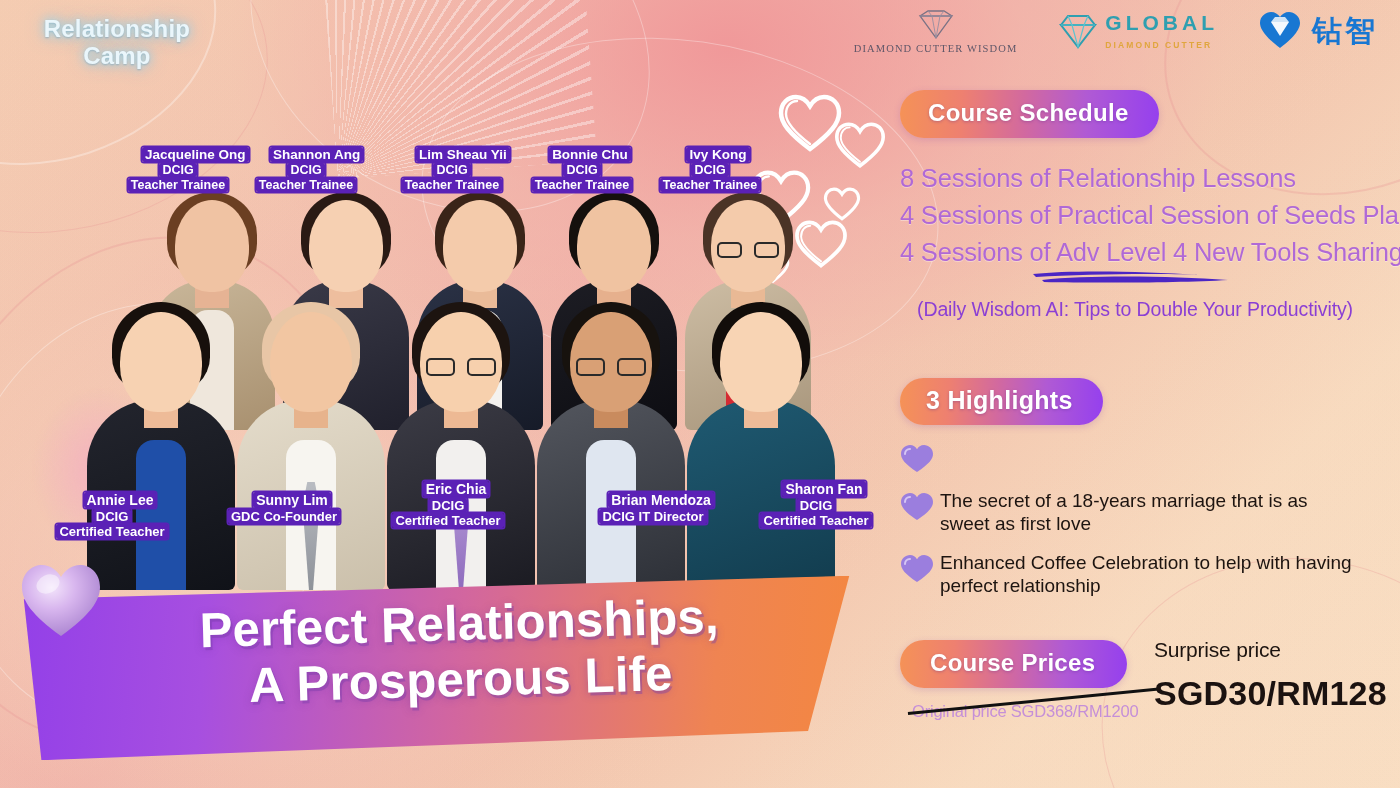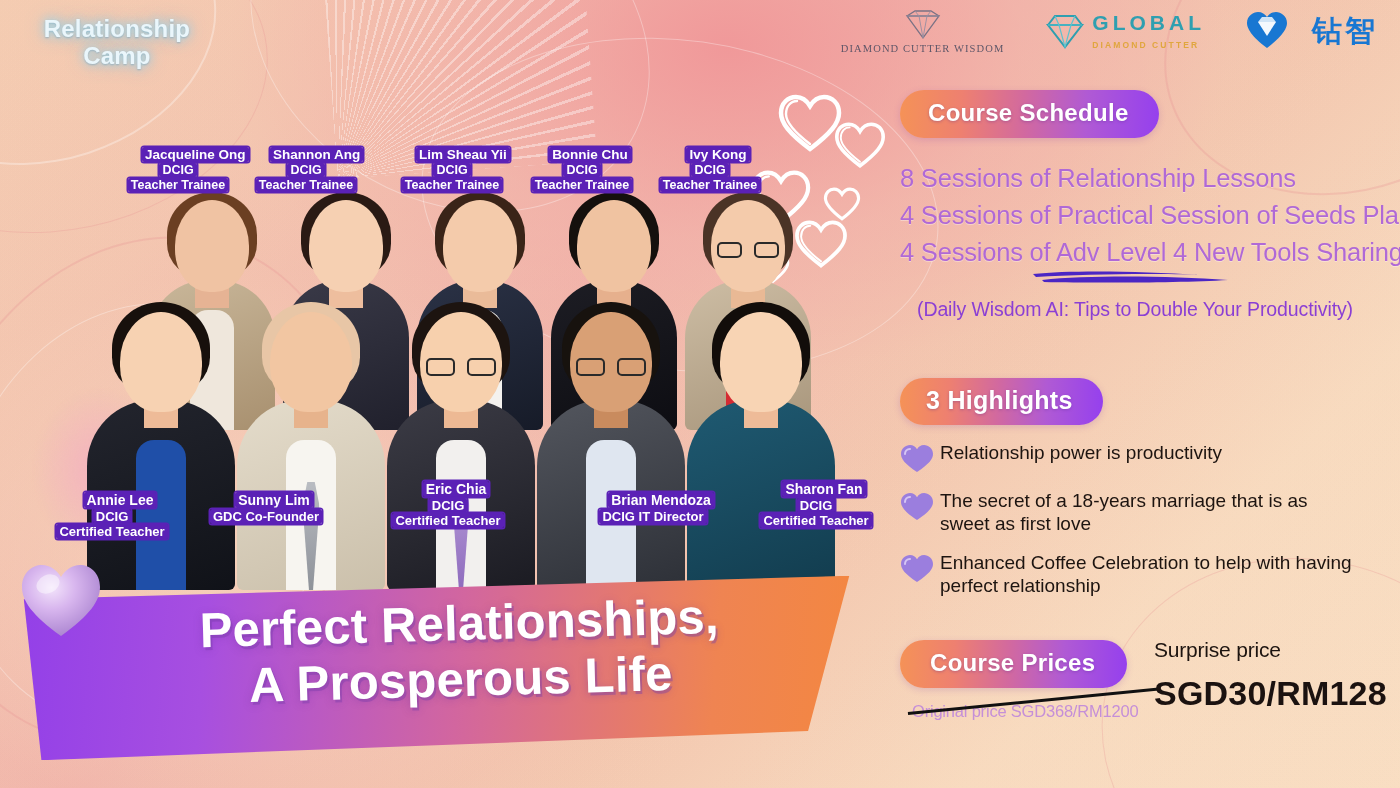--- a/index.html
+++ b/index.html
@@ -51,21 +51,21 @@
   
   .logos { position: absolute; right: 22px; top: 8px; display: flex; align-items: center; gap: 40px; }
   .logo { display: flex; flex-direction: column; align-items: center; }
   .logo-dcw { opacity: .88; }
   .logo-dcw .dcw-text { font-family: "Liberation Serif", serif; font-size: 10.5px; letter-spacing: 1.1px;
      color: #4b4b60; white-space: nowrap; margin-top: 1px; }
   .logo-gdc { display: flex; flex-direction: row; align-items: center; gap: 6px; }
   .gdc-words { display: flex; flex-direction: column; line-height: 1.0; }
   .gdc-main { font-size: 21px; font-weight: 700; letter-spacing: 4px; color: #2f9fb0; }
   .gdc-sub { font-size: 8.5px; font-weight: 700; letter-spacing: 2.1px; color: #e0a63e; margin-top: 8px; }
-  .logo-zz { display: flex; flex-direction: row; align-items: center; gap: 23px; }
+  .logo-zz { display: flex; flex-direction: row; align-items: center; gap: 10px; }
   .zz-cn { font-size: 30px; font-weight: 700; color: #1877d2; letter-spacing: 3px;
      font-family: "DejaVu Sans", sans-serif; }
 
   
   .photo-zone { position: absolute; left: 60px; top: 150px; width: 830px; height: 440px; }
   .row { position: absolute; display: flex; }
   .row-back { left: 88px; top: 40px; gap: 6px; }
   .row-front { left: 28px; top: 150px; gap: 4px; }
   .person { position: relative; }
   
@@ -380,21 +380,21 @@
     <span class="n1"><em>Ivy Kong</em></span>
     <span class="n2"><em>DCIG</em></span>
     <span class="n3"><em>Teacher Trainee</em></span>
   </div>
 
   <div class="nm" style="left:36px; top:492px; width:152px;">
     <span class="n1"><em>Annie Lee</em></span>
     <span class="n2"><em>DCIG</em></span>
     <span class="n3"><em>Certified Teacher</em></span>
   </div>
-  <div class="nm" style="left:190px; top:492px; width:152px;">
+  <div class="nm" style="left:208px; top:492px; width:152px;">
     <span class="n1"><em>Sunny Lim</em></span>
     <span class="n3"><em>GDC Co-Founder</em></span>
   </div>
   <div class="nm" style="left:372px; top:481px; width:152px;">
     <span class="n1"><em>Eric Chia</em></span>
     <span class="n2"><em>DCIG</em></span>
     <span class="n3"><em>Certified Teacher</em></span>
   </div>
   <div class="nm" style="left:573px; top:492px; width:160px;">
     <span class="n1"><em>Brian Mendoza</em></span>
@@ -442,21 +442,20 @@
     </div>
 
     <div style="position:absolute; left:8px; top:378px;">
       <div class="pill pill-high">3 Highlights</div>
       <div class="hl-list">
         <div class="hl-item">
           <svg class="hl-heart" viewBox="0 0 34 30">
             <path d="M17 28 C5 20 1 15 1 10 C1 4.5 5.5 1 10 1 C13.2 1 15.7 2.8 17 5.3 C18.3 2.8 20.8 1 24 1 C28.5 1 33 4.5 33 10 C33 15 29 20 17 28 Z" fill="#9b7ede"></path>
             <path d="M10 5 C7 5 5 7.2 5 10" stroke="#d6c6f4" stroke-width="2" fill="none" stroke-linecap="round"></path>
           </svg>
-          <div class="hl-text">Relationship power is productivity</div>
         </div>
         <div class="hl-item">
           <svg class="hl-heart" viewBox="0 0 34 30">
             <path d="M17 28 C5 20 1 15 1 10 C1 4.5 5.5 1 10 1 C13.2 1 15.7 2.8 17 5.3 C18.3 2.8 20.8 1 24 1 C28.5 1 33 4.5 33 10 C33 15 29 20 17 28 Z" fill="#9b7ede"></path>
             <path d="M10 5 C7 5 5 7.2 5 10" stroke="#d6c6f4" stroke-width="2" fill="none" stroke-linecap="round"></path>
           </svg>
           <div class="hl-text">The secret of a 18-years marriage that is as sweet as first love</div>
         </div>
         <div class="hl-item">
           <svg class="hl-heart" viewBox="0 0 34 30">

